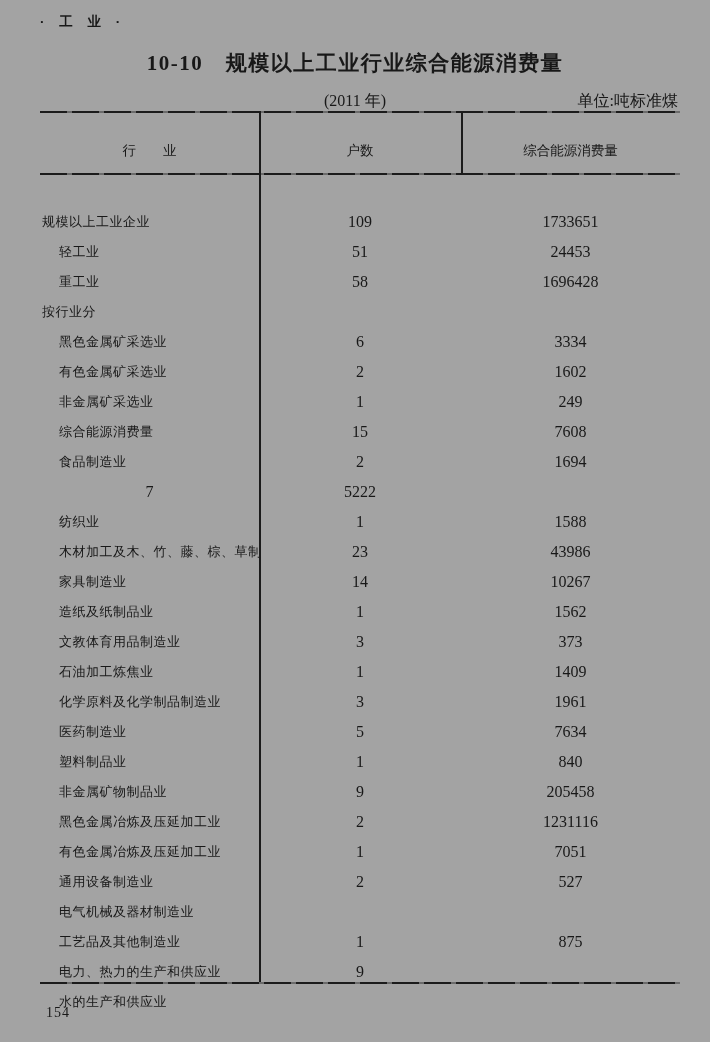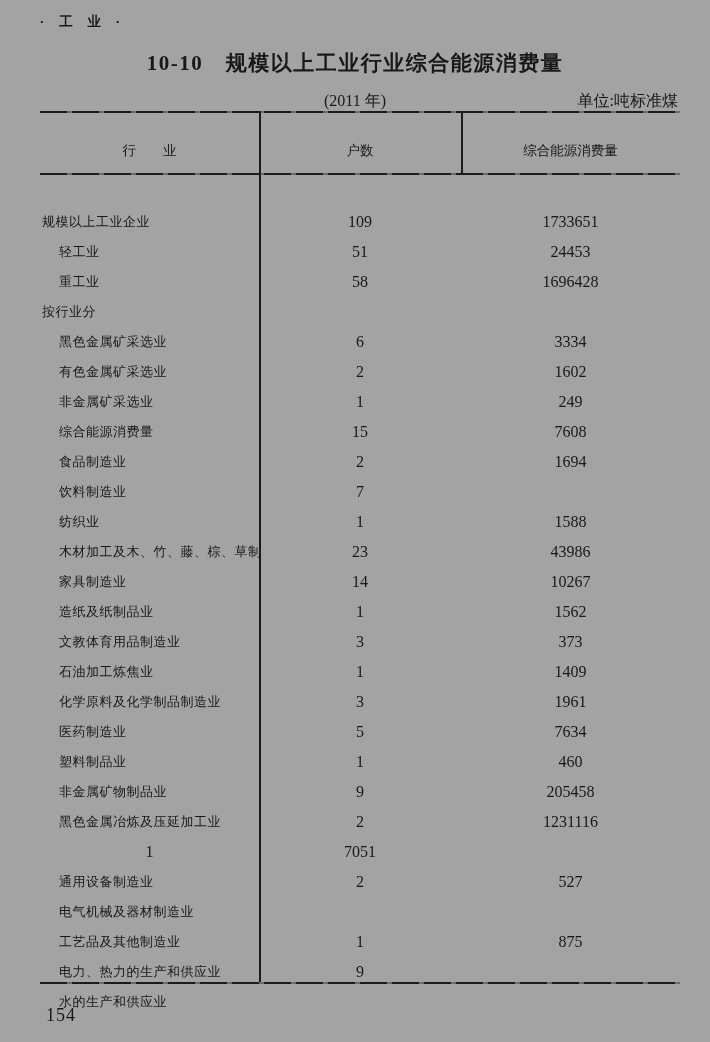--- a/index.html
+++ b/index.html
@@ -52,21 +52,21 @@
     display:grid;grid-template-columns:219px 202px 219px;
     height:30px;align-items:center;
     font-size:13px;
   }
   .td{overflow:hidden;white-space:nowrap;}
   .td-industry{padding-left:2px;letter-spacing:0.5px;}
   .td-industry.ind{padding-left:19px;}
   .td-num{text-align:center;font-size:16px;}
   .pagenum{
     position:absolute;left:46px;top:1005px;
-    font-size:18px;letter-spacing:1px;text-align:right;
+    font-size:14px;letter-spacing:1px;text-align:right;
   }
 </style>
 </head>
 <body>
 
 <div class="page">
 
   <div class="kicker">· 工 业 ·</div>
 
   <h1 class="title">10-10　规模以上工业行业综合能源消费量</h1>
@@ -127,22 +127,22 @@
           <div class="td td-industry ind">综合能源消费量</div>
           <div class="td td-num">15</div>
           <div class="td td-num">7608</div>
         </div>
         <div class="tr">
           <div class="td td-industry ind">食品制造业</div>
           <div class="td td-num">2</div>
           <div class="td td-num">1694</div>
         </div>
         <div class="tr">
-          <div class="td td-industry ind">饮料制造业</div>
           <div class="td td-num">7</div>
+          <div class="td td-num">5222</div>
         </div>
         <div class="tr">
           <div class="td td-industry ind">纺织业</div>
           <div class="td td-num">1</div>
           <div class="td td-num">1588</div>
         </div>
         <div class="tr">
           <div class="td td-industry ind">木材加工及木、竹、藤、棕、草制品业</div>
           <div class="td td-num">23</div>
           <div class="td td-num">43986</div>
@@ -173,33 +173,34 @@
           <div class="td td-num">1961</div>
         </div>
         <div class="tr">
           <div class="td td-industry ind">医药制造业</div>
           <div class="td td-num">5</div>
           <div class="td td-num">7634</div>
         </div>
         <div class="tr">
           <div class="td td-industry ind">塑料制品业</div>
           <div class="td td-num">1</div>
-          <div class="td td-num">460</div>
+          <div class="td td-num">840</div>
         </div>
         <div class="tr">
           <div class="td td-industry ind">非金属矿物制品业</div>
           <div class="td td-num">9</div>
           <div class="td td-num">205458</div>
         </div>
         <div class="tr">
           <div class="td td-industry ind">黑色金属冶炼及压延加工业</div>
           <div class="td td-num">2</div>
           <div class="td td-num">1231116</div>
         </div>
         <div class="tr">
+          <div class="td td-industry ind">有色金属冶炼及压延加工业</div>
           <div class="td td-num">1</div>
           <div class="td td-num">7051</div>
         </div>
         <div class="tr">
           <div class="td td-industry ind">通用设备制造业</div>
           <div class="td td-num">2</div>
           <div class="td td-num">527</div>
         </div>
         <div class="tr">
           <div class="td td-industry ind">电气机械及器材制造业</div>

